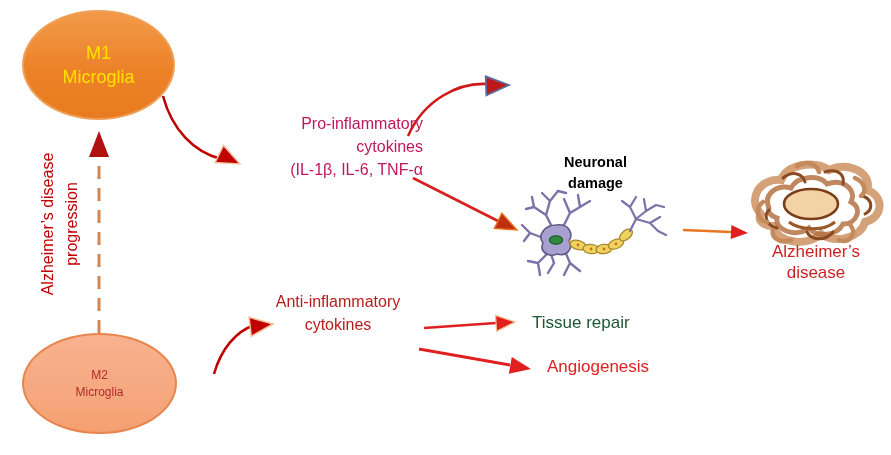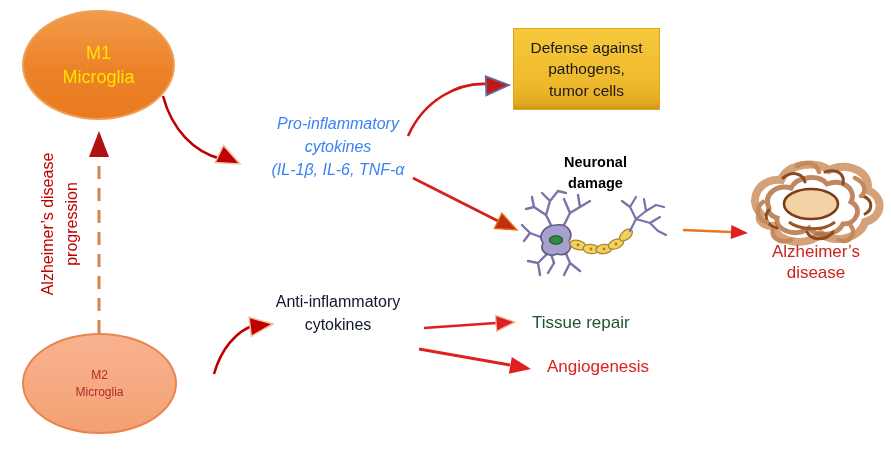--- a/index.html
+++ b/index.html
@@ -21,23 +21,23 @@
       color:#B02B2B; font-size:12px; line-height:1.35;}
 
   
   .defense{left:513px; top:28px; width:147px; height:82px; box-sizing:border-box;
       background:linear-gradient(180deg,#F6C93D 0%, #EFB82C 70%, #E3A922 92%, #CE951B 100%);
       border:1px solid #DFA51F;
       display:flex; flex-direction:column; align-items:center; justify-content:center;
       color:#1A1A1A; font-size:15.5px; line-height:1.38; font-weight:500; text-align:center;}
 
   
-  .pro{left:253px; top:112px; width:170px; text-align:center; color:#3b82f6;
-       font-size:16px; line-height:23px;font-style:italic;}
-  .anti{left:253px; top:290px; width:170px; text-align:center; color:#0f172a;
+  .pro{left:253px; top:112px; width:170px; text-align:right; color:#be185d;
+       font-size:16px; line-height:23px;}
+  .anti{left:253px; top:290px; width:170px; text-align:center; color:#b91c1c;
        font-size:16px; line-height:23px;}
   .neuronal{left:548px; top:152px; width:95px; text-align:center; color:#000000;
        font-size:14.5px; font-weight:600; line-height:21px;}
   .alz-right{left:757px; top:241px; width:118px; text-align:center; color:#CC2222;
        font-size:17px; line-height:21px;}
   .tissue{left:532px; top:313px; color:#1E5631; font-size:17px;}
   .angio{left:547px; top:357px; color:#E02020; font-size:17px;}
 
   .progression{left:-19px; top:194px; width:170px; height:60px;
        transform:rotate(-90deg); text-align:center; color:#C00000;
@@ -107,25 +107,20 @@
     <div>Pro-inflammatory</div>
     <div>cytokines</div>
     <div>(IL-1β, IL-6, TNF-α</div>
   </div>
 
   <div class="abs anti">
     <div>Anti-inflammatory</div>
     <div>cytokines</div>
   </div>
 
-  <div class="abs defense">
-    <span>Defense against</span>
-    <span>pathogens,</span>
-    <span>tumor cells</span>
-  </div>
 
   <div class="abs neuronal">
     <div>Neuronal</div>
     <div>damage</div>
   </div>
 
   <svg class="abs img-neuron" viewBox="0 0 152 97">
     <g stroke="#7C72A8" stroke-width="2.4" fill="none" stroke-linecap="round" stroke-linejoin="round">
       <path d="M36,48 L28,32 M28,32 L16,24 M16,24 L8,26 M16,24 L14,14 M28,32 L32,18 M32,18 L24,10 M32,18 L40,8 M40,8 L48,10"></path>
       <path d="M44,46 L52,30 M52,30 L46,16 M52,30 L62,24 M62,24 L60,12 M62,24 L72,18"></path>

